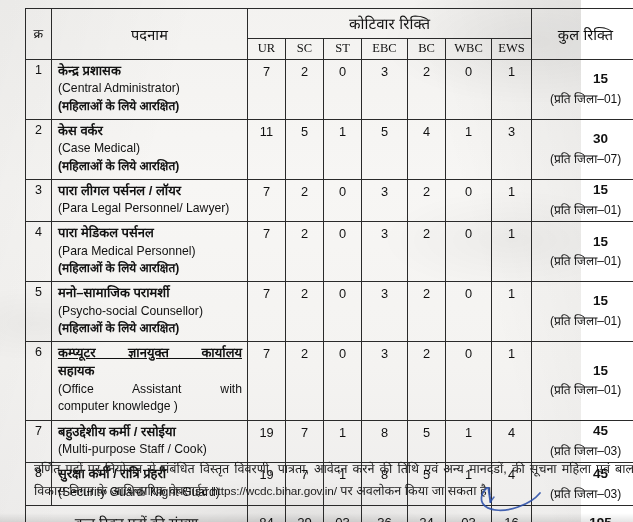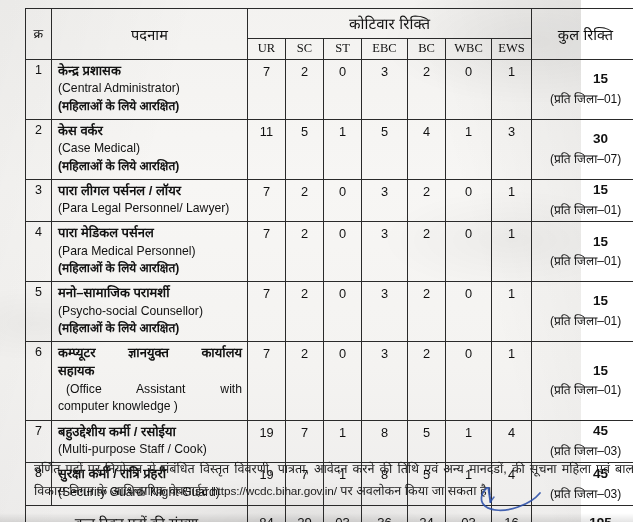--- a/index.html
+++ b/index.html
@@ -100,29 +100,29 @@
     line-height: 1.42;
   }
   td.post .hi {
     font-size: 13px;
     font-weight: 600;
     display: block;
   }
   td.post .hi.justify {
     text-align: justify;
     text-align-last: justify;
+    text-decoration: underline;
   }
   td.post .en {
     font-size: 12.2px;
     display: block;
   }
   td.post .en.justify {
     text-align: justify;
     text-align-last: justify;
-    margin-left: 8px;
   }
   td.post .res {
     font-size: 12px;
     font-weight: 600;
     display: block;
   }
 
   td.num {
     text-align: center;
     font-size: 12.8px;

